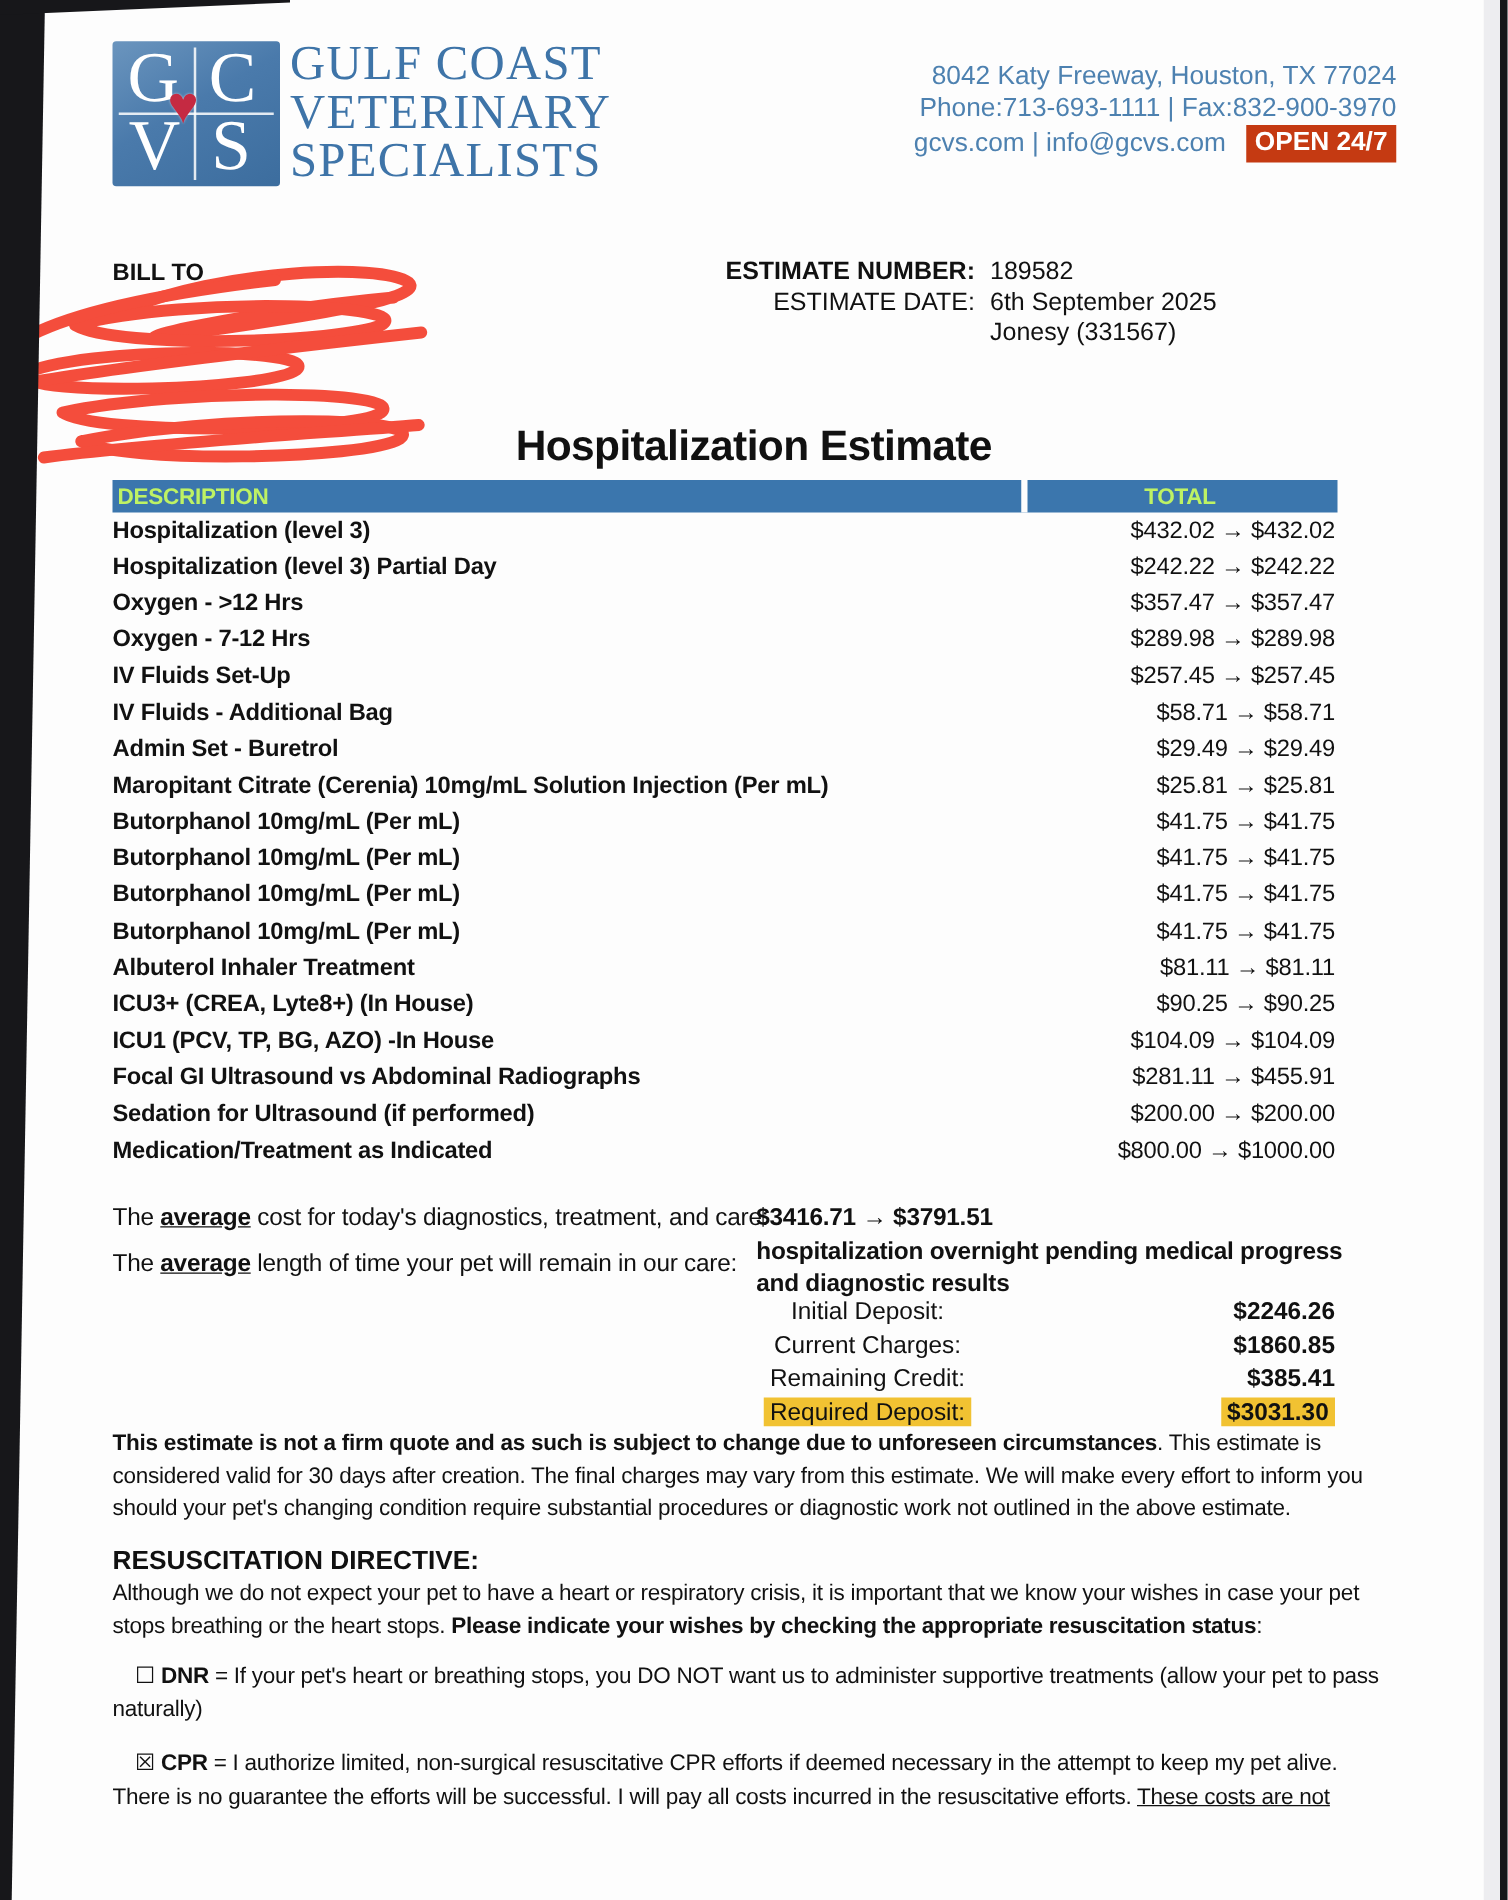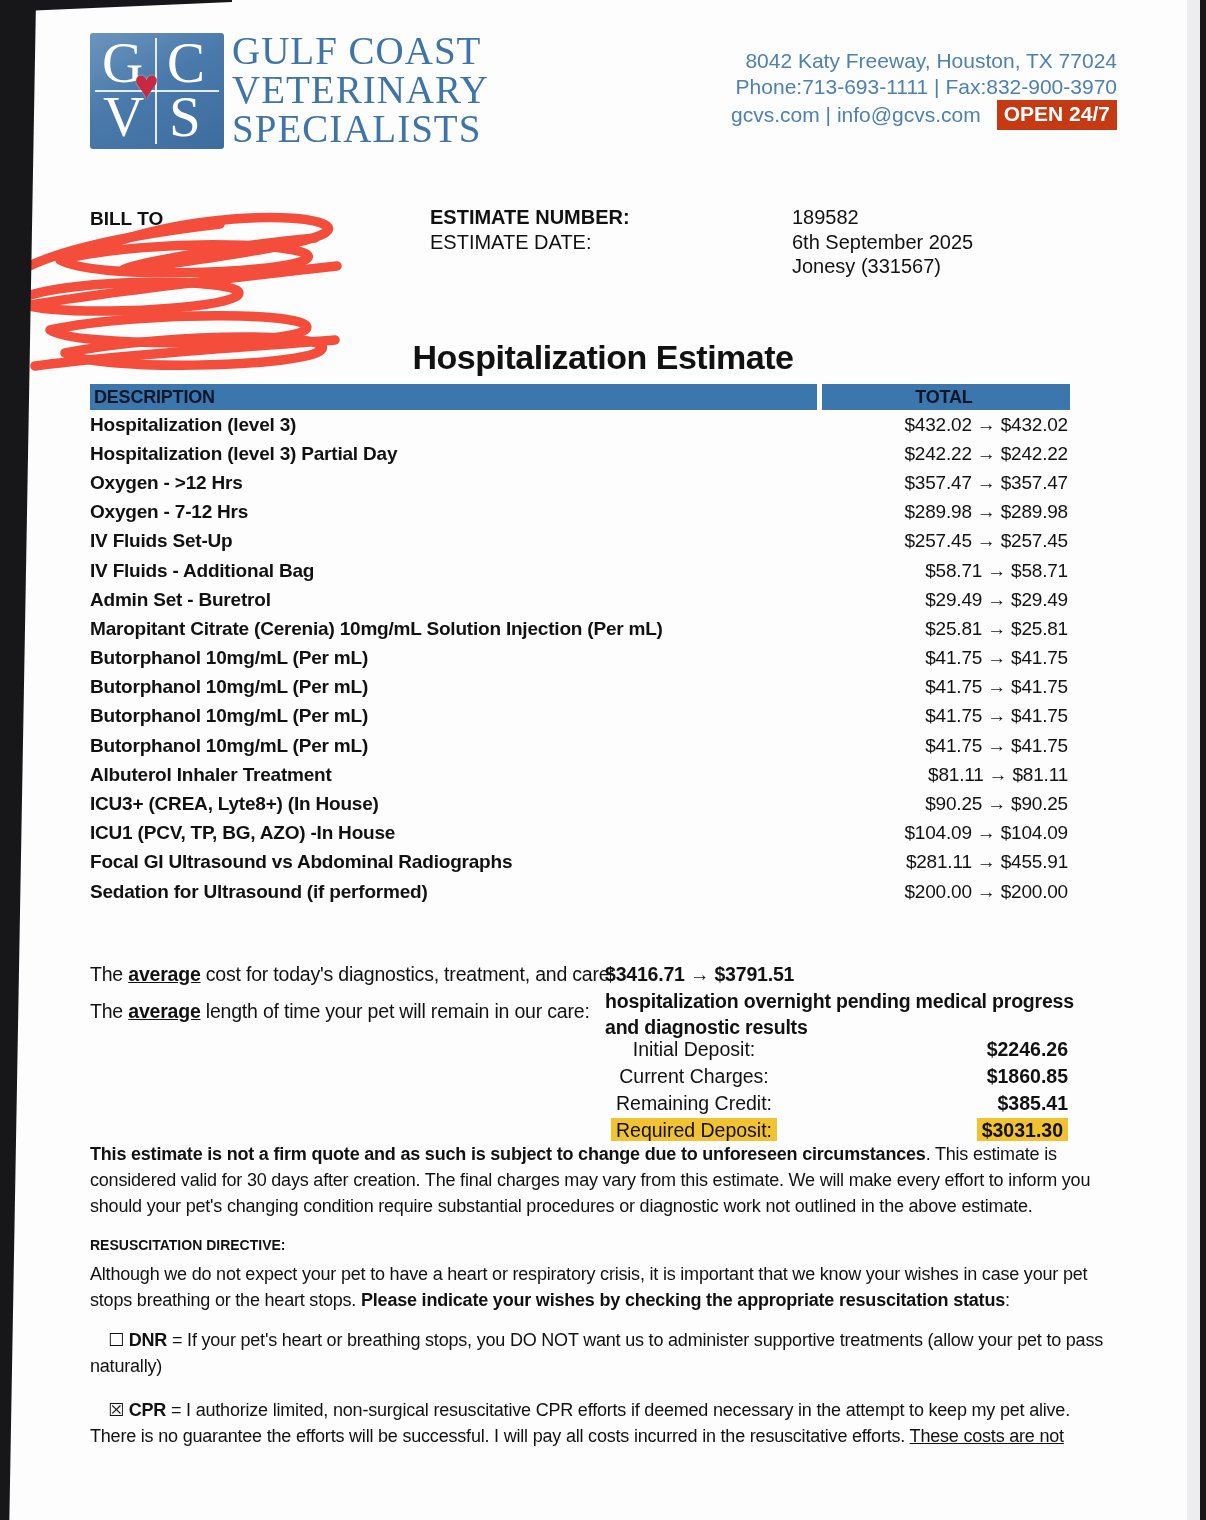--- a/index.html
+++ b/index.html
@@ -36,30 +36,30 @@
 
   
   .contact{right:89px;top:48px;text-align:right;color:#4d81b0;font-size:21px;line-height:25.5px;}
   .contact-row3{display:flex;justify-content:flex-end;align-items:center;gap:16px;margin-top:1px;}
   .open-badge{background:#c53a12;color:#fff;font-weight:bold;padding:1px 7px 3px;font-size:21px;}
 
   
   .bill-to{left:90px;top:206px;font-size:20px;line-height:25px;z-index:2;}
   .bill-to .bt-label{font-weight:bold;font-size:19px;margin-bottom:3px;}
   .scribble{left:5px;top:208px;z-index:3;}
-  .est-info-labels{left:430px;top:205px;width:350px;text-align:left;font-size:20px;line-height:24.5px;}
+  .est-info-labels{left:430px;top:205px;width:350px;text-align:right;font-size:20px;line-height:24.5px;}
   .est-info-values{left:792px;top:205px;width:330px;font-size:20px;line-height:24.5px;}
   .b{font-weight:bold;}
 
   
   .doc-title{left:0;top:338px;width:1206px;text-align:center;font-weight:bold;font-size:34px;letter-spacing:-.5px;}
 
   
   .tbl-head{left:90px;top:384px;width:980px;height:26px;display:flex;background:#3b76ad;
-    color:#0f172a;font-weight:bold;font-size:18px;letter-spacing:-.2px;}
+    color:#bef264;font-weight:bold;font-size:18px;letter-spacing:-.2px;}
   .th-desc{width:727px;padding:3px 0 0 4px;box-sizing:border-box;}
   .th-gap{width:5px;background:#fdfdfd;}
   .th-total{flex:1;text-align:center;padding:3px 4px 0 0;}
   .tbl-rows{left:90px;top:410px;width:980px;}
   .trow{display:flex;align-items:center;height:29.2px;font-size:19px;letter-spacing:-.2px;gap:42px;}
   .trow .td-desc{flex:1;font-weight:bold;}
   .trow .td-amt{text-align:right;padding-right:2px;}
 
   
   .sum-label{font-size:19.5px;letter-spacing:-.2px;}
@@ -70,21 +70,21 @@
   .sum2-label{left:90px;top:1000px;}
   .sum2-val{left:605px;top:989px;width:497px;line-height:25.5px;}
 
   .dep-labels{left:540px;top:1036px;width:308px;text-align:center;font-size:19.5px;line-height:27px;}
   .dep-values{left:860px;top:1036px;width:208px;text-align:right;font-size:19.5px;line-height:27px;font-weight:bold;}
   .hl{background:#f1c232;padding:1px 5px 0;}
 
   
   .para{font-size:18px;line-height:26px;letter-spacing:-.2px;width:1022px;}
   .disclaimer{left:90px;top:1141px;}
-  .resus-head{left:90px;top:1237px;font-weight:bold;font-size:14px;}
+  .resus-head{left:90px;top:1237px;font-weight:bold;font-size:21px;}
   .resus-para{left:90px;top:1261px;}
   .dnr-para{left:90px;top:1327px;text-indent:18px;}
   .cpr-para{left:90px;top:1397px;text-indent:18px;}
   .chk{font-family:"DejaVu Sans",sans-serif;}
   .u{text-decoration:underline;}
 </style>
 </head>
 <body>
 
 <div class="page">
@@ -214,20 +214,24 @@
         <div class="td-amt">$104.09 → $104.09</div>
       </div>
       <div class="trow">
         <div class="td-desc">Focal GI Ultrasound vs Abdominal Radiographs</div>
         <div class="td-amt">$281.11 → $455.91</div>
       </div>
       <div class="trow">
         <div class="td-desc">Sedation for Ultrasound (if performed)</div>
         <div class="td-amt">$200.00 → $200.00</div>
       </div>
+      <div class="trow">
+        <div class="td-desc">Medication/Treatment as Indicated</div>
+        <div class="td-amt">$800.00 → $1000.00</div>
+      </div>
   </div>
 
   <div class="abs sum-label sum1-label"><span>The </span><span class="emph">average</span><span> cost for today's diagnostics, treatment, and care:</span></div>
   <div class="abs sum-val sum1-val">$3416.71 → $3791.51</div>
 
   <div class="abs sum-label sum2-label"><span>The </span><span class="emph">average</span><span> length of time your pet will remain in our care:</span></div>
   <div class="abs sum-val sum2-val">hospitalization overnight pending medical progress and diagnostic results</div>
 
   <div class="abs dep-labels">
     <div>Initial Deposit:</div>

